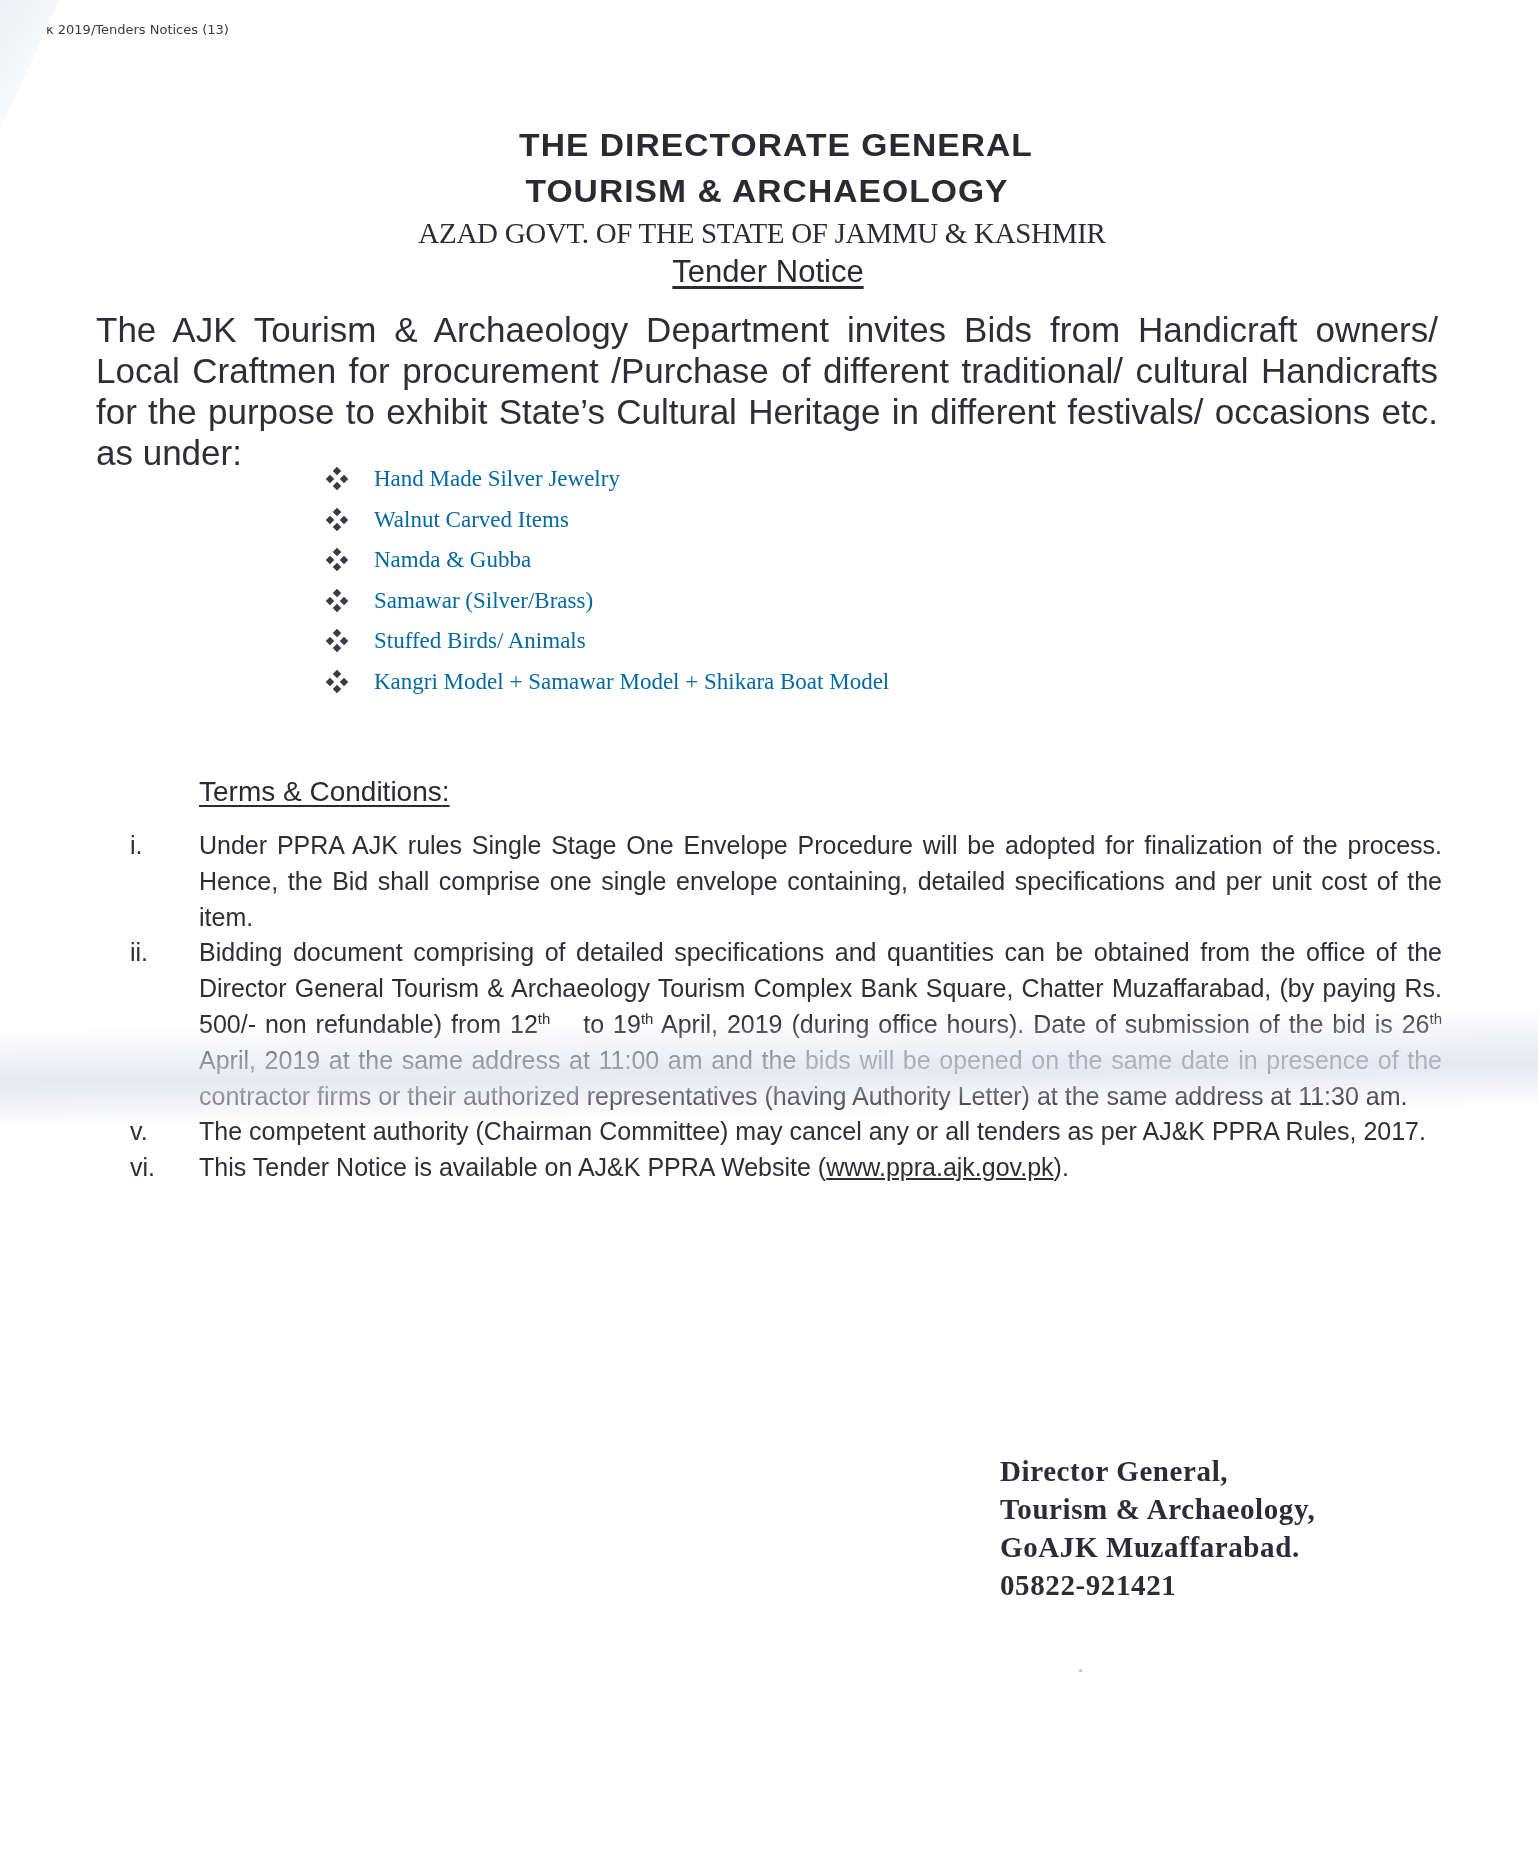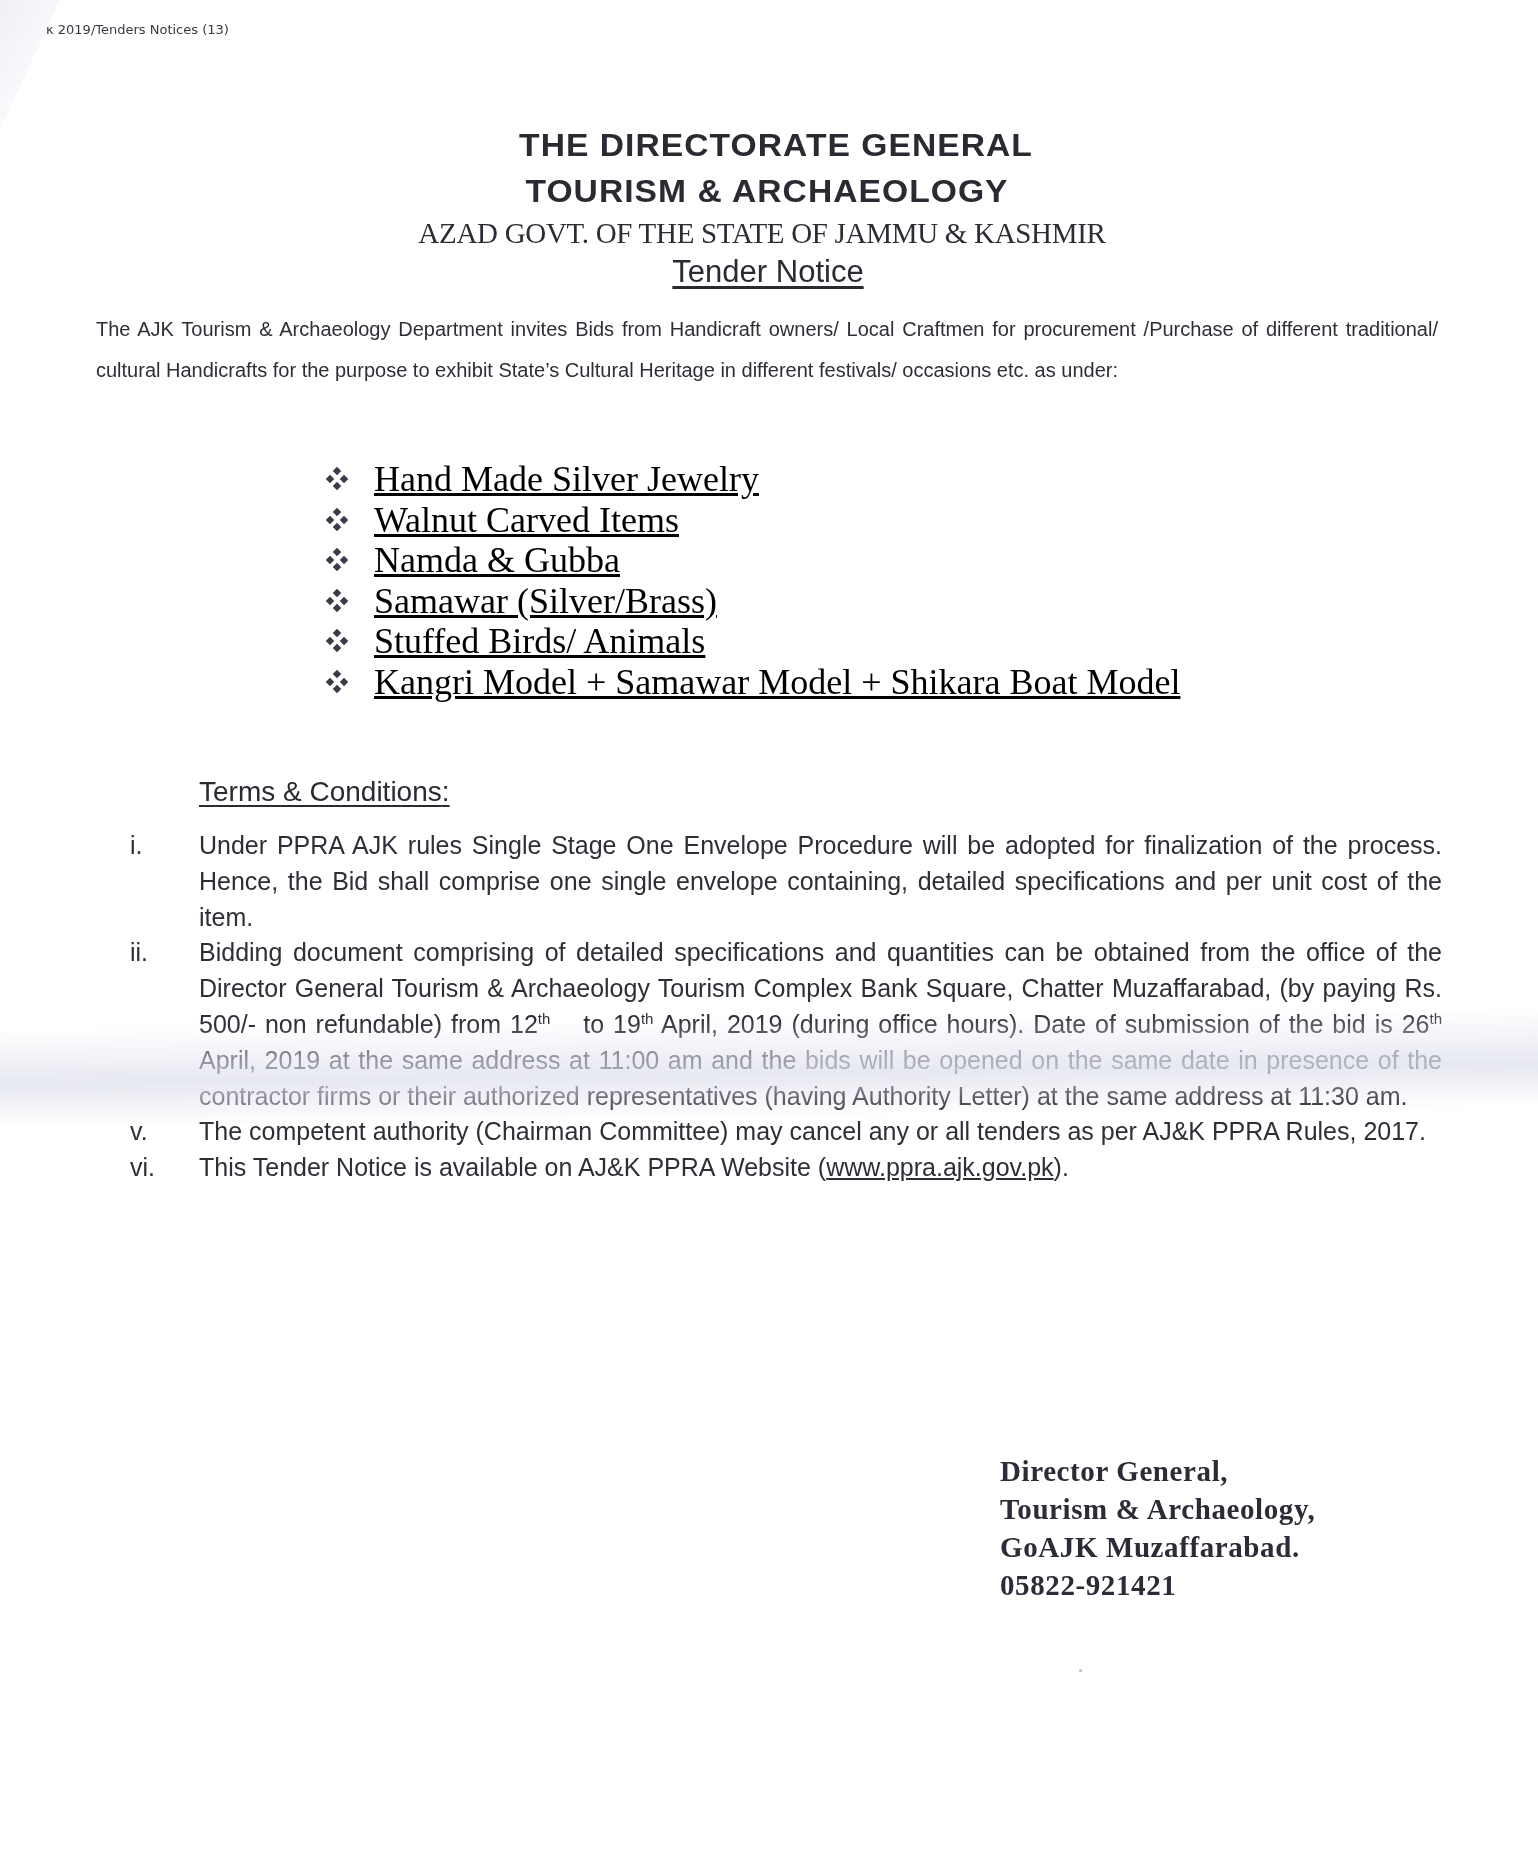--- a/index.html
+++ b/index.html
@@ -71,21 +71,21 @@
     text-decoration: underline;
     text-underline-offset: 4px;
     color: #2a2a32;
     margin-top: 2px;
     margin-left: 34px;
   }
   .intro {
     position: absolute;
     left: 96px; top: 309px;
     width: 1342px;
-    font-size: 20px;
+    font-size: 35px;
     line-height: 41px;
     text-align: justify;
     color: #2e2e38;
   }
   .items {
     position: absolute;
     left: 324px; top: 459px;
     margin: 0; padding: 0;
     list-style: none;
   }
@@ -104,23 +104,22 @@
     width: 6px; height: 6px;
     background: #3a3a48;
     transform: rotate(45deg);
   }
   .bullet i.t { left: 10px; top: 2px; }
   .bullet i.b { left: 10px; top: 17px; }
   .bullet i.l { left: 3px; top: 10px; }
   .bullet i.r { left: 17px; top: 10px; }
   .item-text {
     font-family: "Liberation Serif", serif;
-    font-size: 36px;
-    color: #000000;
-    text-decoration: underline;
+    font-size: 23px;
+    color: #0369a1;
   }
   .terms-heading {
     position: absolute;
     left: 199px; top: 776px;
     font-size: 28px;
     text-decoration: underline;
     text-underline-offset: 4px;
     color: #2a2a32;
   }
   .terms {

